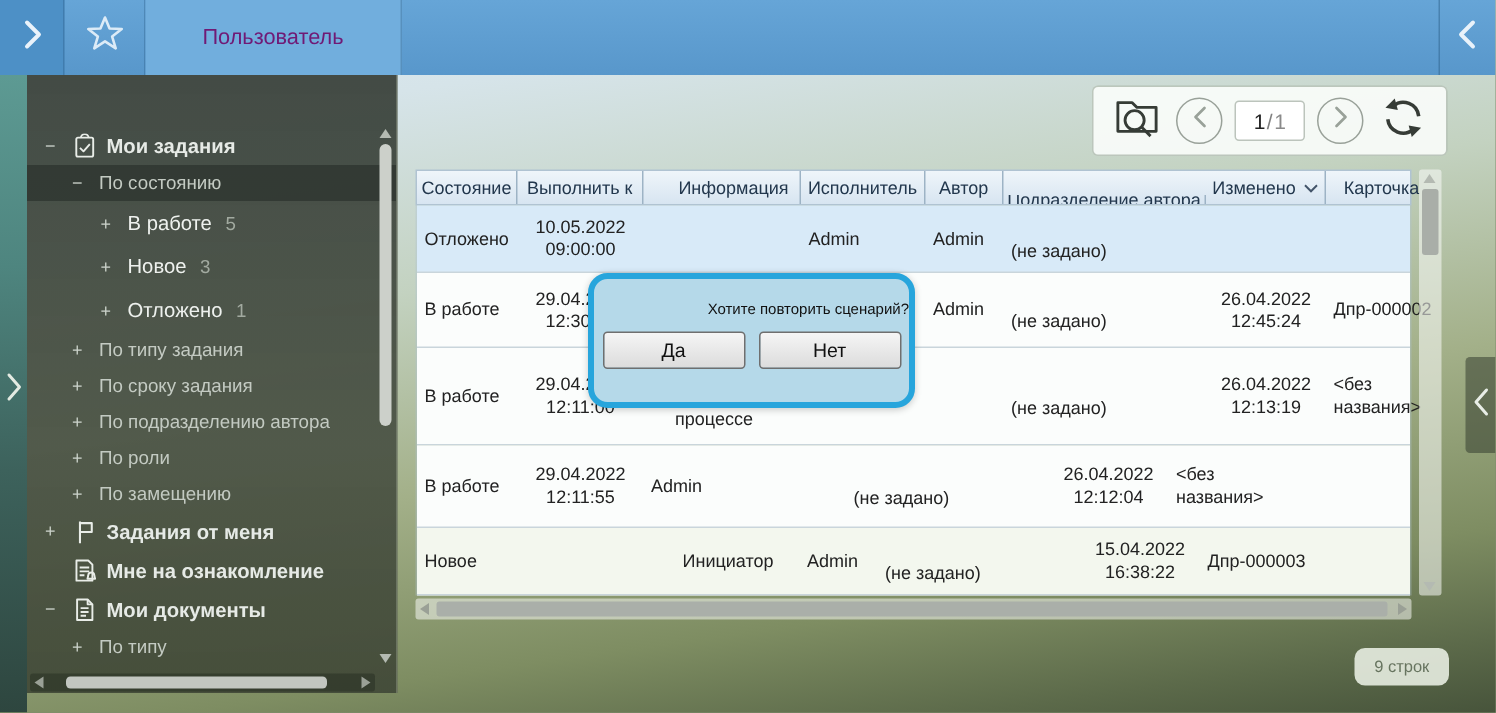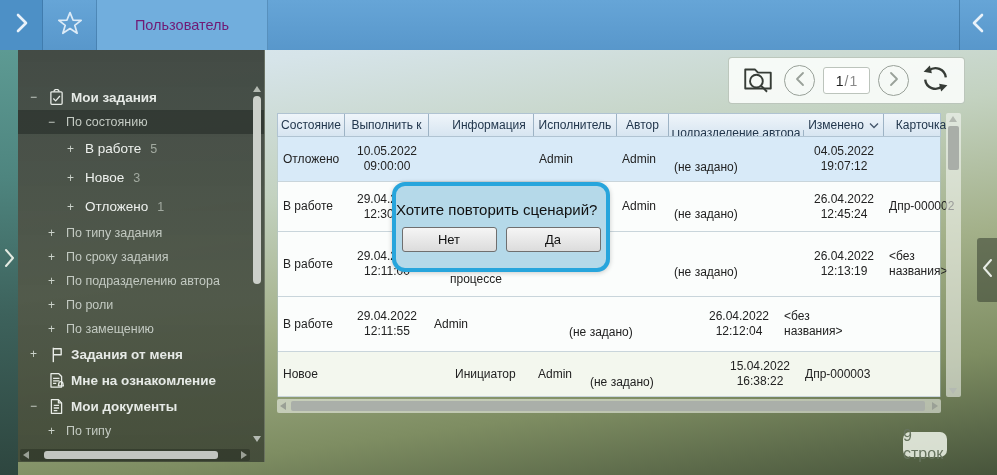--- a/index.html
+++ b/index.html
@@ -78,29 +78,29 @@
   .tbl-vthumb{position:absolute;left:2px;top:13px;width:11px;height:44px;background:#a9aea8;border-radius:2px;}
   .tbl-vscroll .tri.up{left:3px;top:3px;}
   .tbl-vscroll .tri.down{left:3px;bottom:3px;}
   .tbl-hscroll{position:absolute;left:277px;top:399px;width:664px;height:14px;background:rgba(245,248,244,.55);border-radius:2px;}
   .tbl-hthumb{position:absolute;left:14px;right:16px;top:2px;height:10px;background:#aaafa9;border-radius:2px;}
   .tbl-hscroll .tri.left{top:3px;}
   .tbl-hscroll .tri.right{top:3px;}
   
   .dialog{position:absolute;left:392px;top:182px;width:218px;height:90px;z-index:40;
     background:#b5d9e9;border:4px solid #27a5dc;border-radius:13px;box-shadow:0 1px 5px rgba(0,0,0,.2);}
-  .dialog-msg{margin-top:15px;text-align:left;font-size:15px;color:#111;}
+  .dialog-msg{margin-top:15px;text-align:right;font-size:10px;color:#111;}
   .dialog-btns{display:flex;justify-content:center;gap:9px;margin-top:9px;}
   .dlg-btn{width:95px;height:25px;background:linear-gradient(180deg,#f5f5f5,#dcdcdc);
     border:1px solid #6f6f6f;border-radius:3px;font-size:13px;color:#111;
     font-family:"Liberation Sans",sans-serif;display:flex;align-items:center;justify-content:center;cursor:pointer;}
   
-  .row-badge{position:absolute;left:903px;top:432px;width:44px;height:25px;
+  .row-badge{position:absolute;left:903px;top:432px;width:63px;height:25px;
     background:rgba(235,240,229,.88);border-radius:7px;display:flex;align-items:center;justify-content:center;
-    font-size:16px;color:#67745f;}
+    font-size:11px;color:#67745f;}
   .right-handle{position:absolute;left:977px;top:238px;width:20px;height:64px;
     background:rgba(52,62,48,.55);display:flex;align-items:center;justify-content:center;cursor:pointer;border-radius:3px 0 0 3px;}
 </style>
 </head>
 <body>
 
 <div class="screen">
 
   <div class="topbar">
     <div class="tb-cell tb-expand">
@@ -339,23 +339,20 @@
           </div>
           <div class="td c3">
             <span>Admin</span>
           </div>
           <div class="td c4">
             <span>Admin</span>
           </div>
           <div class="td c5">
             <span>(не задано)</span>
           </div>
-          <div class="td c6 center">
-            <span>04.05.2022 19:07:12</span>
-          </div>
         </div>
         <div class="tr" style="height: 50px;">
           <div class="td c0">
             <span>В работе</span>
           </div>
           <div class="td c1 center">
             <span>29.04.2022 12:30:00</span>
           </div>
           <div class="td c2">
             <span></span>
@@ -457,22 +454,22 @@
   </div>
   <div class="tbl-hscroll">
     <div class="tri left"></div>
     <div class="tbl-hthumb"></div>
     <div class="tri right"></div>
   </div>
 
   <div class="dialog">
     <div class="dialog-msg">Хотите повторить сценарий?</div>
     <div class="dialog-btns">
+      <button class="dlg-btn">Да</button>
       <button class="dlg-btn">Нет</button>
-      <button class="dlg-btn">Да</button>
     </div>
   </div>
 
   <div class="row-badge">9 строк</div>
 
   <div class="right-handle">
     <span>
       <svg width="11" height="20" viewBox="0 0 11 20">
           <polyline points="9,2 2,10 9,18" fill="none" stroke="#e8ede6" stroke-width="2" stroke-linecap="round" stroke-linejoin="round"></polyline>
         </svg>

